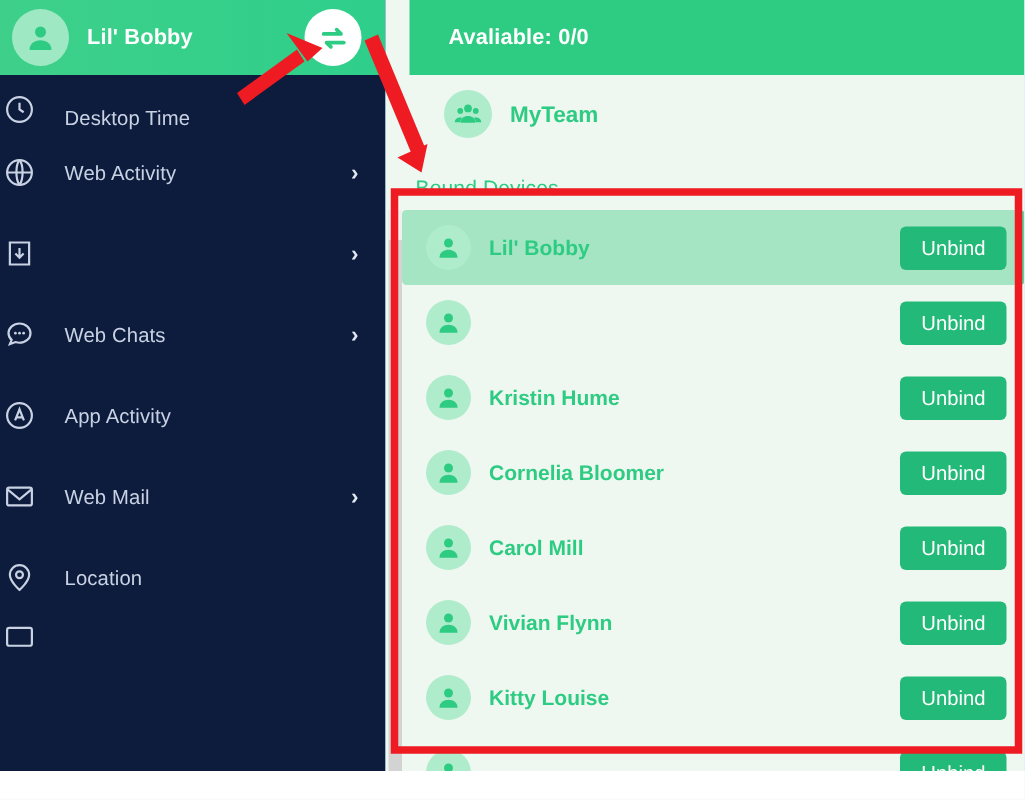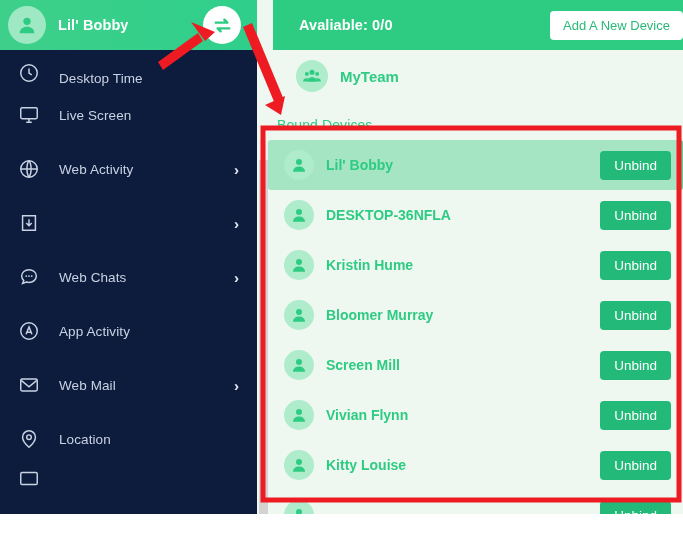--- a/index.html
+++ b/index.html
@@ -65,21 +65,20 @@
     width: 257px;
     bottom: 0;
     overflow: hidden;
   }
   .nav-item {
     position: relative;
     height: 54px;
     display: flex;
     align-items: center;
     box-sizing: border-box;
-    padding-left: 16px;
     padding-right: 18px;
   }
   .nav-icon {
     width: 26px;
     height: 26px;
     flex: 0 0 auto;
     display: flex;
     align-items: center;
     justify-content: center;
     color: #c9d2e3;
@@ -301,29 +300,20 @@
       <div class="nav-item clipped-top">
         <span class="nav-icon">
           <svg width="22" height="22" viewBox="0 0 24 24" fill="none" stroke="currentColor" stroke-width="1.6">
             <circle cx="12" cy="12" r="9"></circle>
               <path d="M12 7v5l3 2"></path>
           </svg>
         </span>
         <span class="nav-label">Desktop Time</span>
       </div>
 
-      <div class="nav-item">
-        <span class="nav-icon">
-          <svg width="22" height="22" viewBox="0 0 24 24" fill="none" stroke="currentColor" stroke-width="1.6">
-            <rect x="3" y="4" width="18" height="12" rx="1.5"></rect>
-              <path d="M9 20h6M12 16v4"></path>
-          </svg>
-        </span>
-        <span class="nav-label">Live Screen</span>
-      </div>
 
       <div class="nav-item">
         <span class="nav-icon">
           <svg width="22" height="22" viewBox="0 0 24 24" fill="none" stroke="currentColor" stroke-width="1.6">
             <circle cx="12" cy="12" r="9"></circle>
               <path d="M3 12h18M12 3c3 3.5 3 14 0 18M12 3c-3 3.5-3 14 0 18"></path>
           </svg>
         </span>
         <span class="nav-label">Web Activity</span>
         <span class="nav-chevron">›</span>
@@ -393,21 +383,20 @@
         <span class="nav-label"></span>
       </div>
 
     </div>
   </div>
 
   <div id="main">
 
     <div id="main-header">
       <span id="available-text">Avaliable: 0/0</span>
-      <button id="add-device-btn">Add A New Device</button>
     </div>
 
     <div id="team-row">
       <span class="team-circle">
         <svg width="20" height="20" viewBox="0 0 24 24" fill="#2ecb82">
           <circle cx="12" cy="7.5" r="3.1"></circle>
           <circle cx="5.8" cy="9.5" r="2.3"></circle>
           <circle cx="18.2" cy="9.5" r="2.3"></circle>
           <path d="M6 19c0-3.3 2.7-5.4 6-5.4s6 2.1 6 5.4z"></path>
           <path d="M1.4 18.5c0-2.3 1.8-3.8 4.4-3.8.6 0 1.2.1 1.7.2-1 .9-1.6 2.1-1.7 3.6z"></path>
@@ -436,21 +425,20 @@
         <button class="unbind-btn">Unbind</button>
       </div>
 
       <div class="device-row">
         <span class="device-avatar">
           <svg width="18" height="18" viewBox="0 0 24 24" fill="#2ecb82">
               <circle cx="12" cy="8" r="4"></circle>
               <path d="M4 21c0-4.4 3.6-7 8-7s8 2.6 8 7z"></path>
             </svg>
         </span>
-        <span class="device-name">DESKTOP-36NFLA</span>
         <button class="unbind-btn">Unbind</button>
       </div>
 
       <div class="device-row">
         <span class="device-avatar">
           <svg width="18" height="18" viewBox="0 0 24 24" fill="#2ecb82">
               <circle cx="12" cy="8" r="4"></circle>
               <path d="M4 21c0-4.4 3.6-7 8-7s8 2.6 8 7z"></path>
             </svg>
         </span>
@@ -458,32 +446,32 @@
         <button class="unbind-btn">Unbind</button>
       </div>
 
       <div class="device-row">
         <span class="device-avatar">
           <svg width="18" height="18" viewBox="0 0 24 24" fill="#2ecb82">
               <circle cx="12" cy="8" r="4"></circle>
               <path d="M4 21c0-4.4 3.6-7 8-7s8 2.6 8 7z"></path>
             </svg>
         </span>
-        <span class="device-name">Bloomer Murray</span>
-        <button class="unbind-btn">Unbind</button>
-      </div>
-
-      <div class="device-row">
-        <span class="device-avatar">
-          <svg width="18" height="18" viewBox="0 0 24 24" fill="#2ecb82">
-              <circle cx="12" cy="8" r="4"></circle>
-              <path d="M4 21c0-4.4 3.6-7 8-7s8 2.6 8 7z"></path>
-            </svg>
-        </span>
-        <span class="device-name">Screen Mill</span>
+        <span class="device-name">Cornelia Bloomer</span>
+        <button class="unbind-btn">Unbind</button>
+      </div>
+
+      <div class="device-row">
+        <span class="device-avatar">
+          <svg width="18" height="18" viewBox="0 0 24 24" fill="#2ecb82">
+              <circle cx="12" cy="8" r="4"></circle>
+              <path d="M4 21c0-4.4 3.6-7 8-7s8 2.6 8 7z"></path>
+            </svg>
+        </span>
+        <span class="device-name">Carol Mill</span>
         <button class="unbind-btn">Unbind</button>
       </div>
 
       <div class="device-row">
         <span class="device-avatar">
           <svg width="18" height="18" viewBox="0 0 24 24" fill="#2ecb82">
               <circle cx="12" cy="8" r="4"></circle>
               <path d="M4 21c0-4.4 3.6-7 8-7s8 2.6 8 7z"></path>
             </svg>
         </span>

